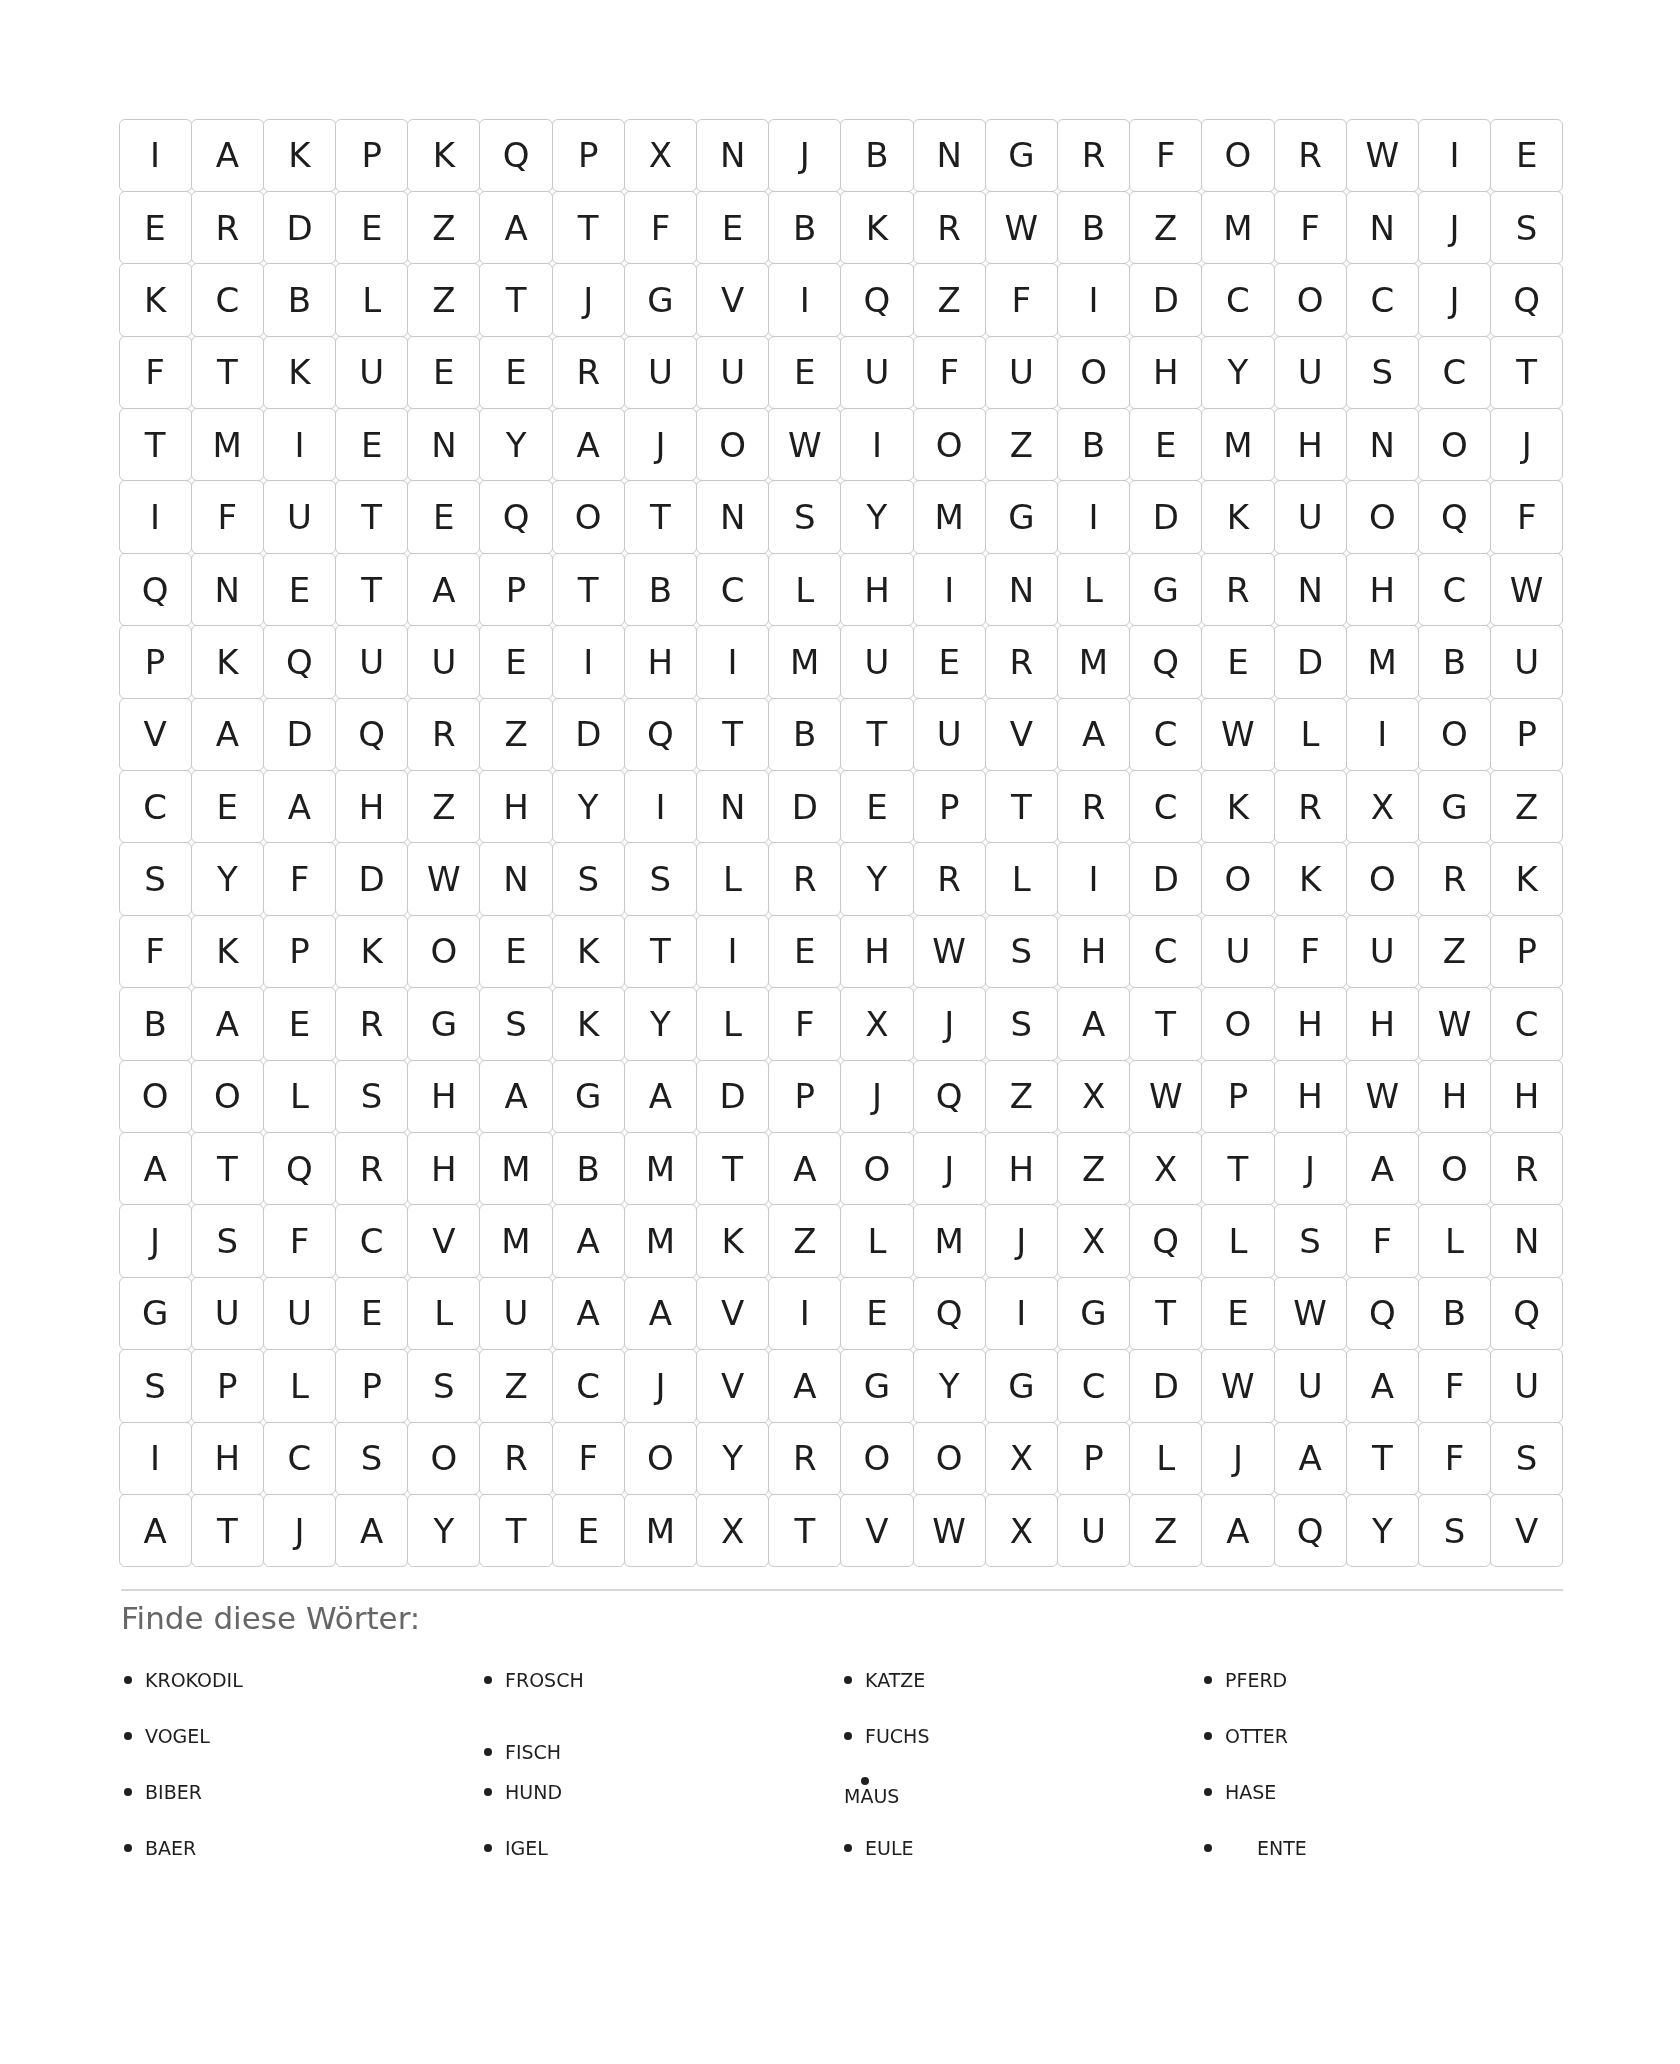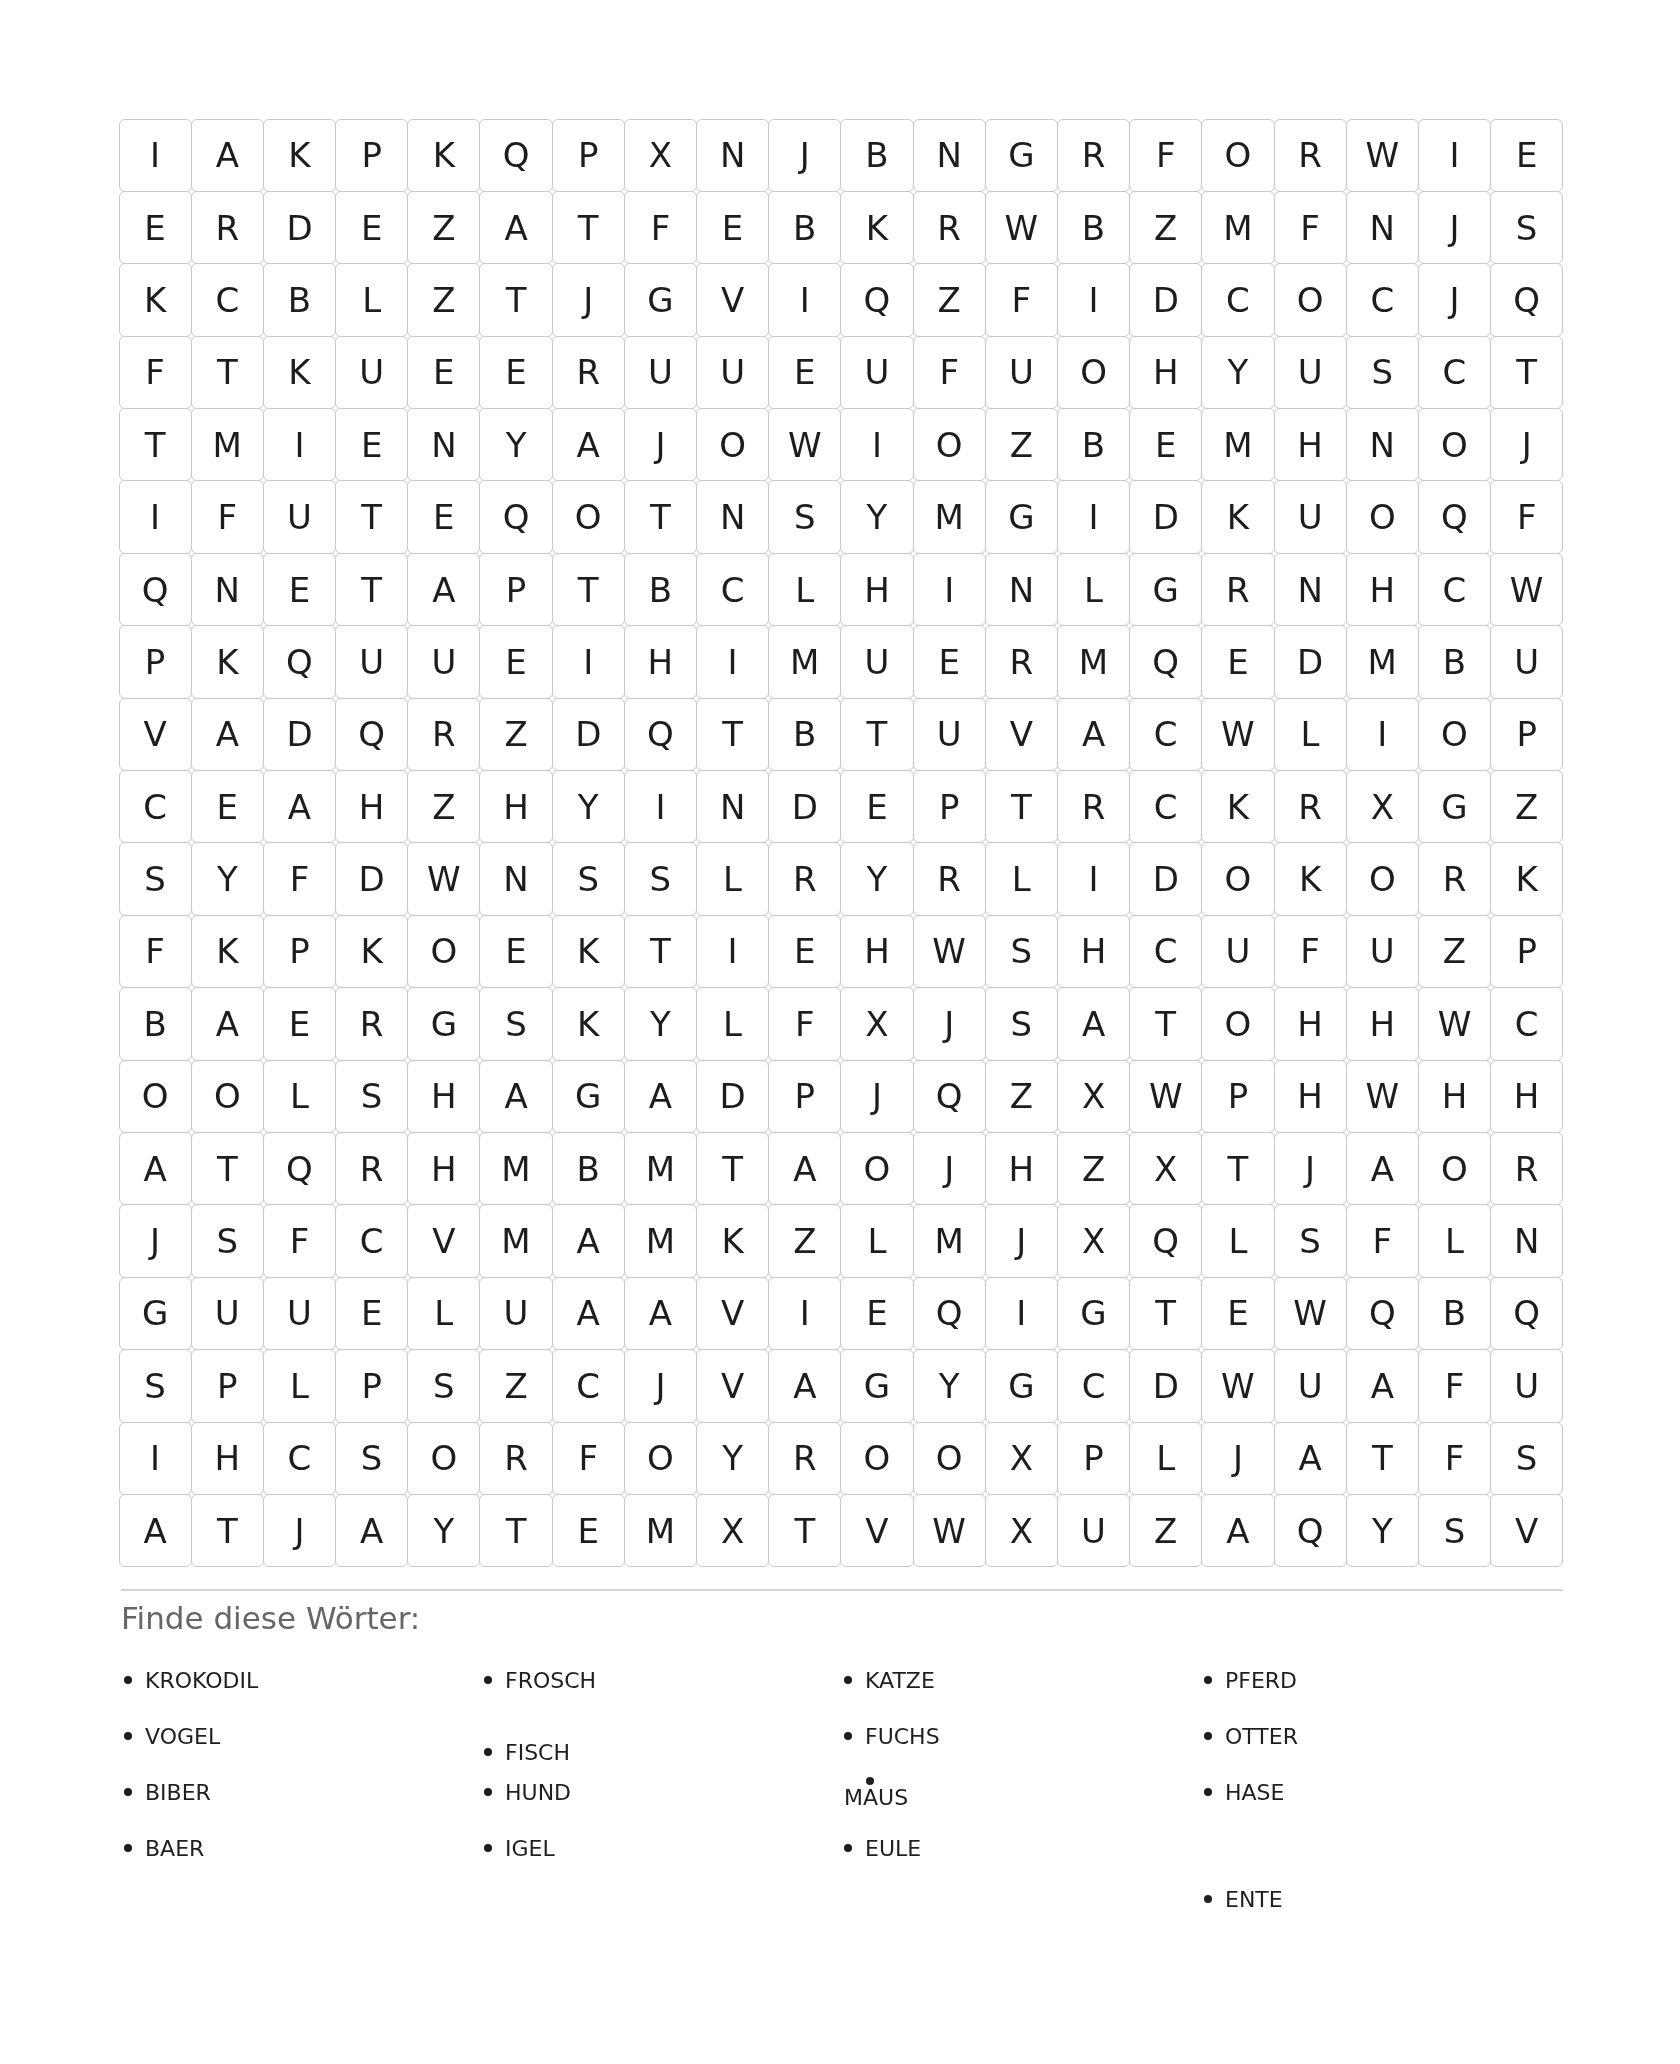--- a/index.html
+++ b/index.html
@@ -33,21 +33,21 @@
   }
   .heading{
     position:absolute;left:121px;top:1600px;
     font-size:31px;line-height:36px;
     color:var(--heading-color,#666666);
   }
   .word-item{
     position:absolute;
     display:flex;align-items:center;
     height:30px;
-    font-size:22px;
+    font-size:19px;
     color:var(--word-color,#1f1f1f);
     white-space:nowrap;
   }
   .bullet{
     width:8px;height:8px;border-radius:50%;
     background:var(--word-color,#1f1f1f);
     margin-right:13px;flex:0 0 auto;
   }
 </style>
 </head>
@@ -512,18 +512,18 @@
         <span>PFERD</span>
       </div>
       <div class="word-item" style="left: 1204px; top: 1721px;">
         <span class="bullet"></span>
         <span>OTTER</span>
       </div>
       <div class="word-item" style="left: 1204px; top: 1777px;">
         <span class="bullet"></span>
         <span>HASE</span>
       </div>
-      <div class="word-item" style="left: 1204px; top: 1884px;">
+      <div class="word-item" style="left: 1204px; top: 1833px; gap: 32px;">
         <span class="bullet"></span>
         <span>ENTE</span>
       </div>
     </div>
 </div>
 
 </body></html>

